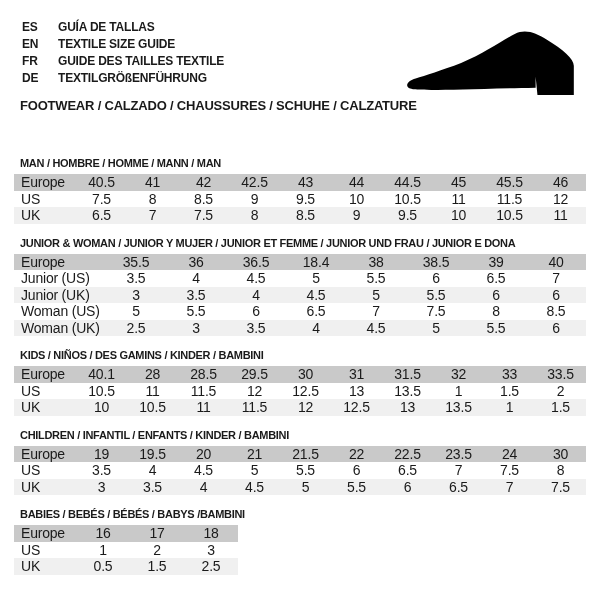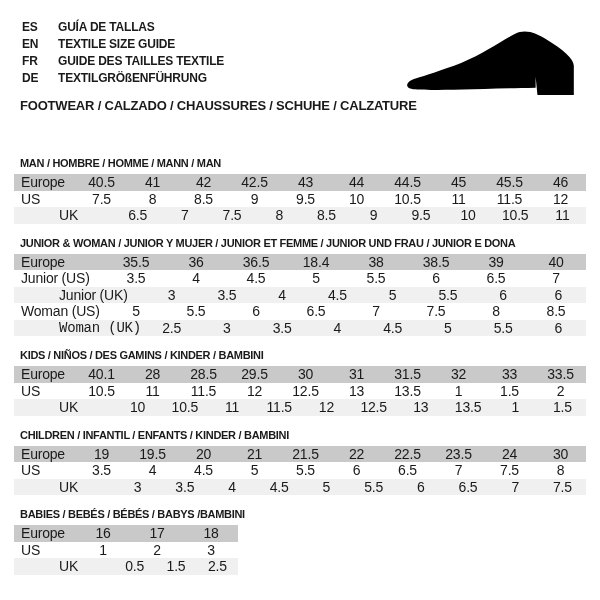--- a/index.html
+++ b/index.html
@@ -14,21 +14,21 @@
   .lang-code{width:36px;flex:0 0 36px;}
   .category-line{margin:12px 0 0 20px;font-size:13px;font-weight:bold;letter-spacing:-0.2px;}
   .shoe{position:absolute;top:24px;right:16px;width:184px;height:80px;}
   .sections{margin:44px 14px 0 14px;}
   .section + .section{margin-top:13px;}
   .section-title{font-size:11px;font-weight:bold;letter-spacing:-0.3px;
     margin:0 0 5px 6px;white-space:nowrap;}
   .size-table{display:block;}
   .t-row{display:flex;height:16.5px;align-items:flex-start;font-size:14px;letter-spacing:-0.2px;}
   .t-row.hdr{background:var(--header-row-bg,#c9c9c9);}
-  .t-row.alt{background:var(--alt-row-bg,#f0f0f0);padding-left:38px;}
+  .t-row.alt{background:var(--alt-row-bg,#f0f0f0);}
   .t-label{padding-left:7px;box-sizing:border-box;flex:0 0 auto;}
   .t-cell{flex:1 1 0;text-align:center;}
 </style>
 </head>
 <body style="color: rgb(26, 26, 26);">
 
 <div class="lang-block">
     <div class="lang-row">
       <span class="lang-code">ES</span>
       <span>GUÍA DE TALLAS</span>
@@ -142,21 +142,21 @@
           <span class="t-cell">5</span>
           <span class="t-cell">5.5</span>
           <span class="t-cell">6</span>
           <span class="t-cell">6.5</span>
           <span class="t-cell">7</span>
           <span class="t-cell">7.5</span>
           <span class="t-cell">8</span>
           <span class="t-cell">8.5</span>
         </div>
         <div class="t-row alt">
-          <span class="t-label" style="width: 92px; font-family: Liberation Mono, monospace;">Woman (UK)</span>
+          <span class="t-label" style="width: 92px;">Woman (UK)</span>
           <span class="t-cell">2.5</span>
           <span class="t-cell">3</span>
           <span class="t-cell">3.5</span>
           <span class="t-cell">4</span>
           <span class="t-cell">4.5</span>
           <span class="t-cell">5</span>
           <span class="t-cell">5.5</span>
           <span class="t-cell">6</span>
         </div>
       </div>

